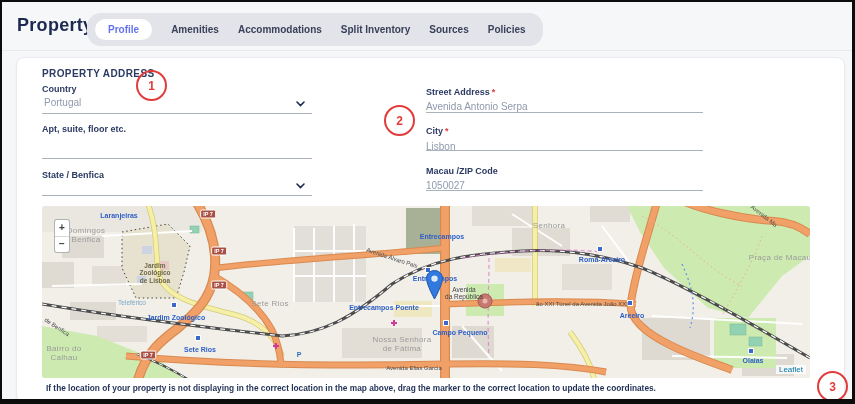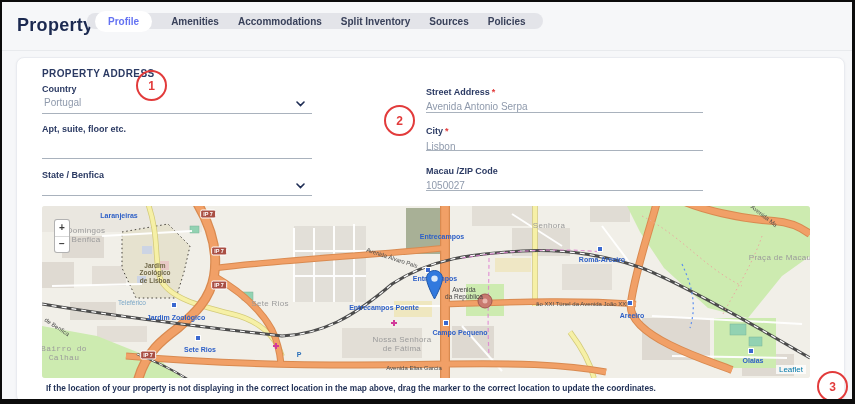--- a/index.html
+++ b/index.html
@@ -4,21 +4,21 @@
 <style>
   html,body{margin:0;padding:0;background:#fff;}
   #screen{
     position:relative;width:855px;height:404px;box-sizing:border-box;
     border:solid #0c0c0c;border-width:2px 3px 5px 2px;background:#f6f7f9;
     font-family:"Liberation Sans",sans-serif;overflow:hidden;
   }
   .abs{position:absolute;}
   
   .page-title{font-size:18px;font-weight:700;color:#1b2950;letter-spacing:.3px;}
-  .tabbar{display:flex;align-items:center;gap:19px;height:16px;background:#e3e4e9;
+  .tabbar{display:flex;align-items:center;gap:19px;height:33px;background:#e3e4e9;
     border-radius:14px;padding:0 17px 0 8px;}
   .tab{font-size:10px;font-weight:600;color:#39415a;white-space:nowrap;cursor:pointer;}
   .tab.active{background:#ffffff;color:#6472f2;font-weight:700;border-radius:11px;padding:5px 13px;}
   .hdr-divider{left:0;top:48px;width:100%;height:1px;background:#e8eaed;}
   
   .card{left:14px;top:55px;width:827px;height:344px;background:#fff;border:1px solid #e9ebf0;
     border-radius:8px;box-shadow:0 1px 3px rgba(20,30,60,.05);}
   .section-title{font-size:10px;font-weight:700;color:#2b3a63;letter-spacing:.4px;}
   .f-label{font-size:9px;font-weight:700;color:#2b3a63;}
   .req{color:#e23b3b;margin-left:2px;}
@@ -231,21 +231,21 @@
     <div class="mlabel st" style="left:590px;top:109px;">Areeiro</div>
     <div class="mlabel st" style="left:711px;top:154px;">Olaias</div>
 
     <div class="mlabel ar ml" style="left:44px;top:29px;">Domingos
 Benfica</div>
     <div class="mlabel ar" style="left:228px;top:97px;">Sete Rios</div>
     <div class="mlabel ar" style="left:507px;top:19px;">Senhora</div>
     <div class="mlabel ar ml" style="left:360px;top:138px;">Nossa Senhora
 de Fátima</div>
     <div class="mlabel ar" style="left:738px;top:51px;">Praça de Macau</div>
-    <div class="mlabel ar ml" style="left:22px;top:147px;font-family:Liberation Mono, monospace;">Bairro do
+    <div class="mlabel ar ml" style="left:22px;top:147px;">Bairro do
 Calhau</div>
 
     <div class="mlabel rd" style="left:350px;top:52px;transform:translate(-50%,-50%) rotate(18deg);">Avenida Álvaro Pais</div>
     <div class="mlabel rd2 ml" style="left:422px;top:87px;">Avenida
 da República</div>
     <div class="mlabel rd" style="left:540px;top:98px;">ão XXI Túnel da Avenida João XXI</div>
     <div class="mlabel rd" style="left:722px;top:10px;transform:translate(-50%,-50%) rotate(38deg);">Avenida Ma</div>
     <div class="mlabel tele" style="left:90px;top:96px;">Teleférico</div>
     <div class="mlabel rd" style="left:15px;top:121px;transform:translate(-50%,-50%) rotate(33deg);">de Benfica</div>
     <div class="mlabel rd" style="left:372px;top:162px;">Avenida Elias Garcia</div>

